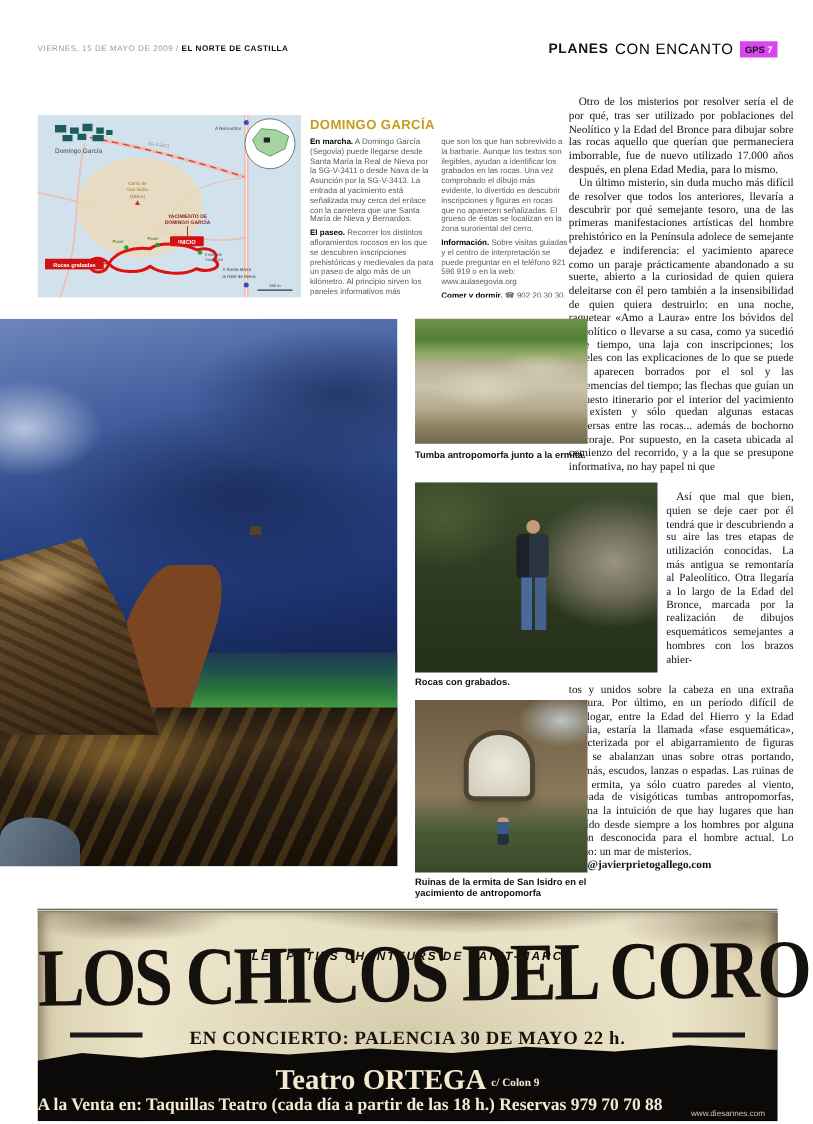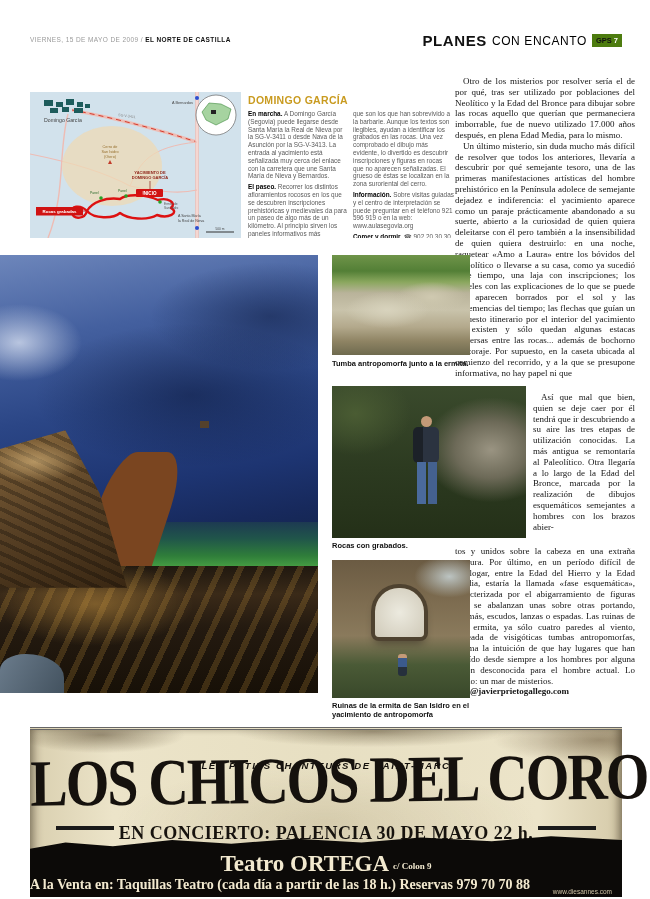--- a/index.html
+++ b/index.html
@@ -4,23 +4,23 @@
 <style>
   html,body{margin:0;padding:0;background:#fff;}
   .page{position:relative;width:650px;height:899px;background:#ffffff;overflow:hidden;
         font-family:"Liberation Sans",sans-serif;}
   .abs{position:absolute;}
 
   
   .hdr-left{top:36px;left:30px;font-size:6.5px;letter-spacing:.4px;color:#9a9a9a;}
   .hdr-left .paper{color:#111;font-weight:bold;}
   .hdr-right{top:32px;right:28px;display:flex;align-items:center;gap:5px;}
-  .planes{font-weight:bold;font-size:15px;color:#111;letter-spacing:.6px;}
+  .planes{font-weight:bold;font-size:11px;color:#111;letter-spacing:.6px;}
   .encanto{font-size:12px;color:#000000;letter-spacing:.6px;}
-  .gpsbox{background:#4d7c0f;padding:2px 4px;font-size:7.5px;font-weight:bold;color:#111;text-align:right;}
+  .gpsbox{background:#d946ef;padding:2px 4px;font-size:7.5px;font-weight:bold;color:#111;text-align:right;}
   .gpsbox .num{color:#fff;margin-left:2px;}
 
   
   .map{top:92px;left:30px;width:211px;height:146px;}
   svg{font-family:"Liberation Sans",sans-serif;}
 
   
   .ib-title{top:94px;left:248px;font-size:10.5px;font-weight:bold;color:#c99b20;letter-spacing:.3px;}
   .ib-col{top:110px;width:99px;height:128px;font-size:6.4px;line-height:7.8px;color:#5a5a5a;overflow:hidden;}
   .ib-col p{margin:0 0 3px 0;}
@@ -97,21 +97,21 @@
        radial-gradient(ellipse 150px 34px at 96% 6%, rgba(80,60,35,.45), transparent 70%),
        radial-gradient(ellipse 300px 80px at 50% 55%, rgba(120,100,60,.16), transparent 70%),
        linear-gradient(90deg,#d9cfaf 0%,#ece4c9 14%,#e7dfc2 50%,#ece4c9 86%,#d5caa9 100%);
      box-shadow:inset 8px 0 10px -5px rgba(40,30,15,.55), inset -8px 0 10px -5px rgba(40,30,15,.55);}
   .ad-tagline{position:absolute;top:6px;left:0;width:100%;text-align:center;
      font-style:italic;font-weight:bold;font-size:9.5px;letter-spacing:1.6px;color:#14100c;margin-top:24px;}
   .ad-title{position:absolute;top:12px;left:0;width:100%;text-align:center;white-space:nowrap;
      font-family:"Liberation Serif",serif;font-weight:bold;font-size:56px;letter-spacing:-2px;
      color:#15110d;transform:scaleY(1.18) rotate(-0.6deg);transform-origin:center top;}
   .ad-subtitle{position:absolute;top:93px;left:0;width:100%;text-align:center;
-     font-family:"Liberation Serif",serif;font-weight:bold;font-size:18px;letter-spacing:.5px;color:#17130e;}
+     font-family:"Liberation Serif",serif;font-weight:bold;font-size:15px;letter-spacing:.5px;color:#17130e;}
   .ad-dash{position:absolute;top:96px;width:58px;height:4px;background:#1a1a1a;}
   .ad-dash.l{left:26px;} .ad-dash.r{right:26px;}
   .ad-band{position:absolute;left:0;right:0;bottom:0;height:62px;background:#0c0a08;
      clip-path:polygon(0 22%,6% 12%,14% 18%,24% 8%,34% 14%,45% 6%,56% 12%,66% 4%,78% 10%,88% 2%,100% 8%,100% 100%,0 100%);}
   .ad-venue{position:absolute;top:16px;left:0;width:100%;text-align:center;color:#f2e9cf;
      font-family:"Liberation Serif",serif;font-weight:bold;font-size:23px;}
   .ad-venue .addr{font-size:9px;font-weight:bold;vertical-align:middle;margin-left:4px;}
   .ad-tickets{position:absolute;top:42px;left:0;width:100%;color:#f2e9cf;
      font-family:"Liberation Serif",serif;font-weight:bold;font-size:14px;}
   .ad-web{position:absolute;right:10px;bottom:2px;font-size:6.5px;color:#cfc4a6;}

